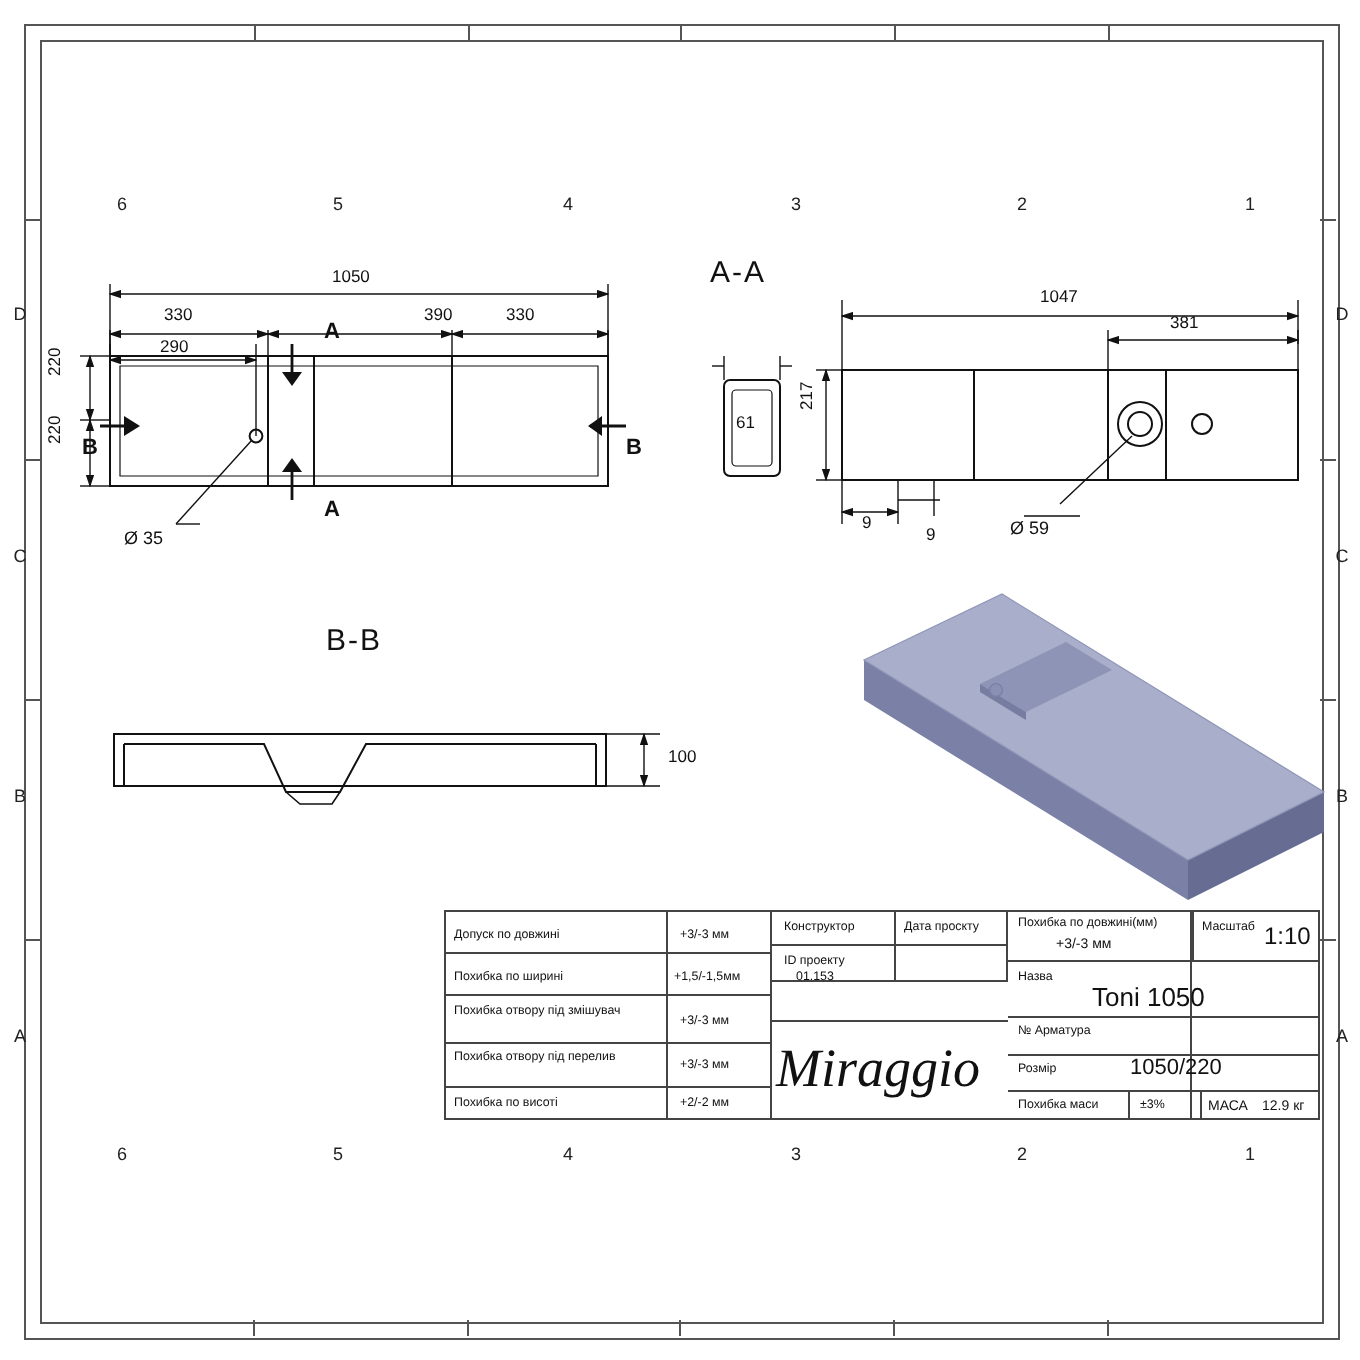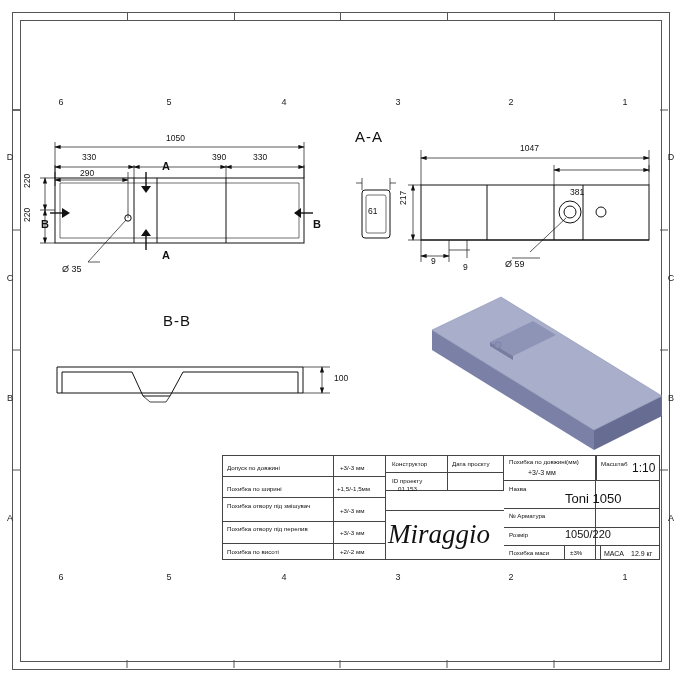--- a/index.html
+++ b/index.html
@@ -250,21 +250,21 @@
 
   <div class="lbl" style="left:62px;top:264px;font-size:9px;">Ø 35</div>
   <div class="lbl" style="left:162px;top:160px;font-weight:bold;font-size:11px;">A</div>
   <div class="lbl" style="left:162px;top:249px;font-weight:bold;font-size:11px;">A</div>
   <div class="lbl" style="left:41px;top:218px;font-weight:bold;font-size:11px;">B</div>
   <div class="lbl" style="left:313px;top:218px;font-weight:bold;font-size:11px;">B</div>
 
   <div class="dimtext" style="left:368px;top:206px;">61</div>
 
   <div class="dimtext" style="left:520px;top:143px;">1047</div>
-  <div class="dimtext" style="left:570px;top:156px;margin-top:31px;">381</div>
+  <div class="dimtext" style="left:585px;top:156px;">381</div>
   <div class="dimtext" style="left:398px;top:205px;transform:rotate(-90deg);transform-origin:left top;">217</div>
   <div class="dimtext" style="left:431px;top:256px;">9</div>
   <div class="dimtext" style="left:463px;top:262px;">9</div>
   <div class="lbl" style="left:505px;top:259px;font-size:9px;">Ø 59</div>
 
   <div class="dimtext" style="left:334px;top:373px;">100</div>
 
   <div class="tb" style="left:222px;top:455px;width:438px;height:105px;"></div>
 
   <div class="tb" style="left:222px;top:455px;width:112px;height:105px;border-right:1px solid #444;border-left:none;border-top:none;border-bottom:none;"></div>
@@ -310,21 +310,21 @@
   <div class="tbtxt" style="left:398px;top:486px;">01.153</div>
 
   <div class="brand" style="left:388px;top:519px;">Miraggio</div>
 
   <div class="tbtxt" style="left:509px;top:459px;">Похибка по довжині(мм)</div>
   <div class="tbtxt" style="left:528px;top:469px;font-size:7px;">+3/-3 мм</div>
   <div class="tbtxt" style="left:601px;top:461px;">Масштаб</div>
   <div class="scale" style="left:632px;top:461px;">1:10</div>
 
   <div class="tbtxt" style="left:509px;top:486px;">Назва</div>
-  <div class="model" style="left:565px;top:491px;">Toni 1050</div>
+  <div class="model" style="left:546px;top:491px;">Toni 1050</div>
 
   <div class="tbtxt" style="left:509px;top:513px;">№ Арматура</div>
   <div class="tbtxt" style="left:509px;top:532px;">Розмір</div>
   <div class="sizeval" style="left:565px;top:528px;text-align:center;">1050/220</div>
 
   <div class="tbtxt" style="left:509px;top:550px;">Похибка маси</div>
   <div class="tbtxt" style="left:570px;top:550px;">±3%</div>
   <div class="tbtxt" style="left:604px;top:550px;font-size:7px;">МАСА</div>
   <div class="tbtxt" style="left:631px;top:550px;font-size:7px;">12.9 кг</div>
 

